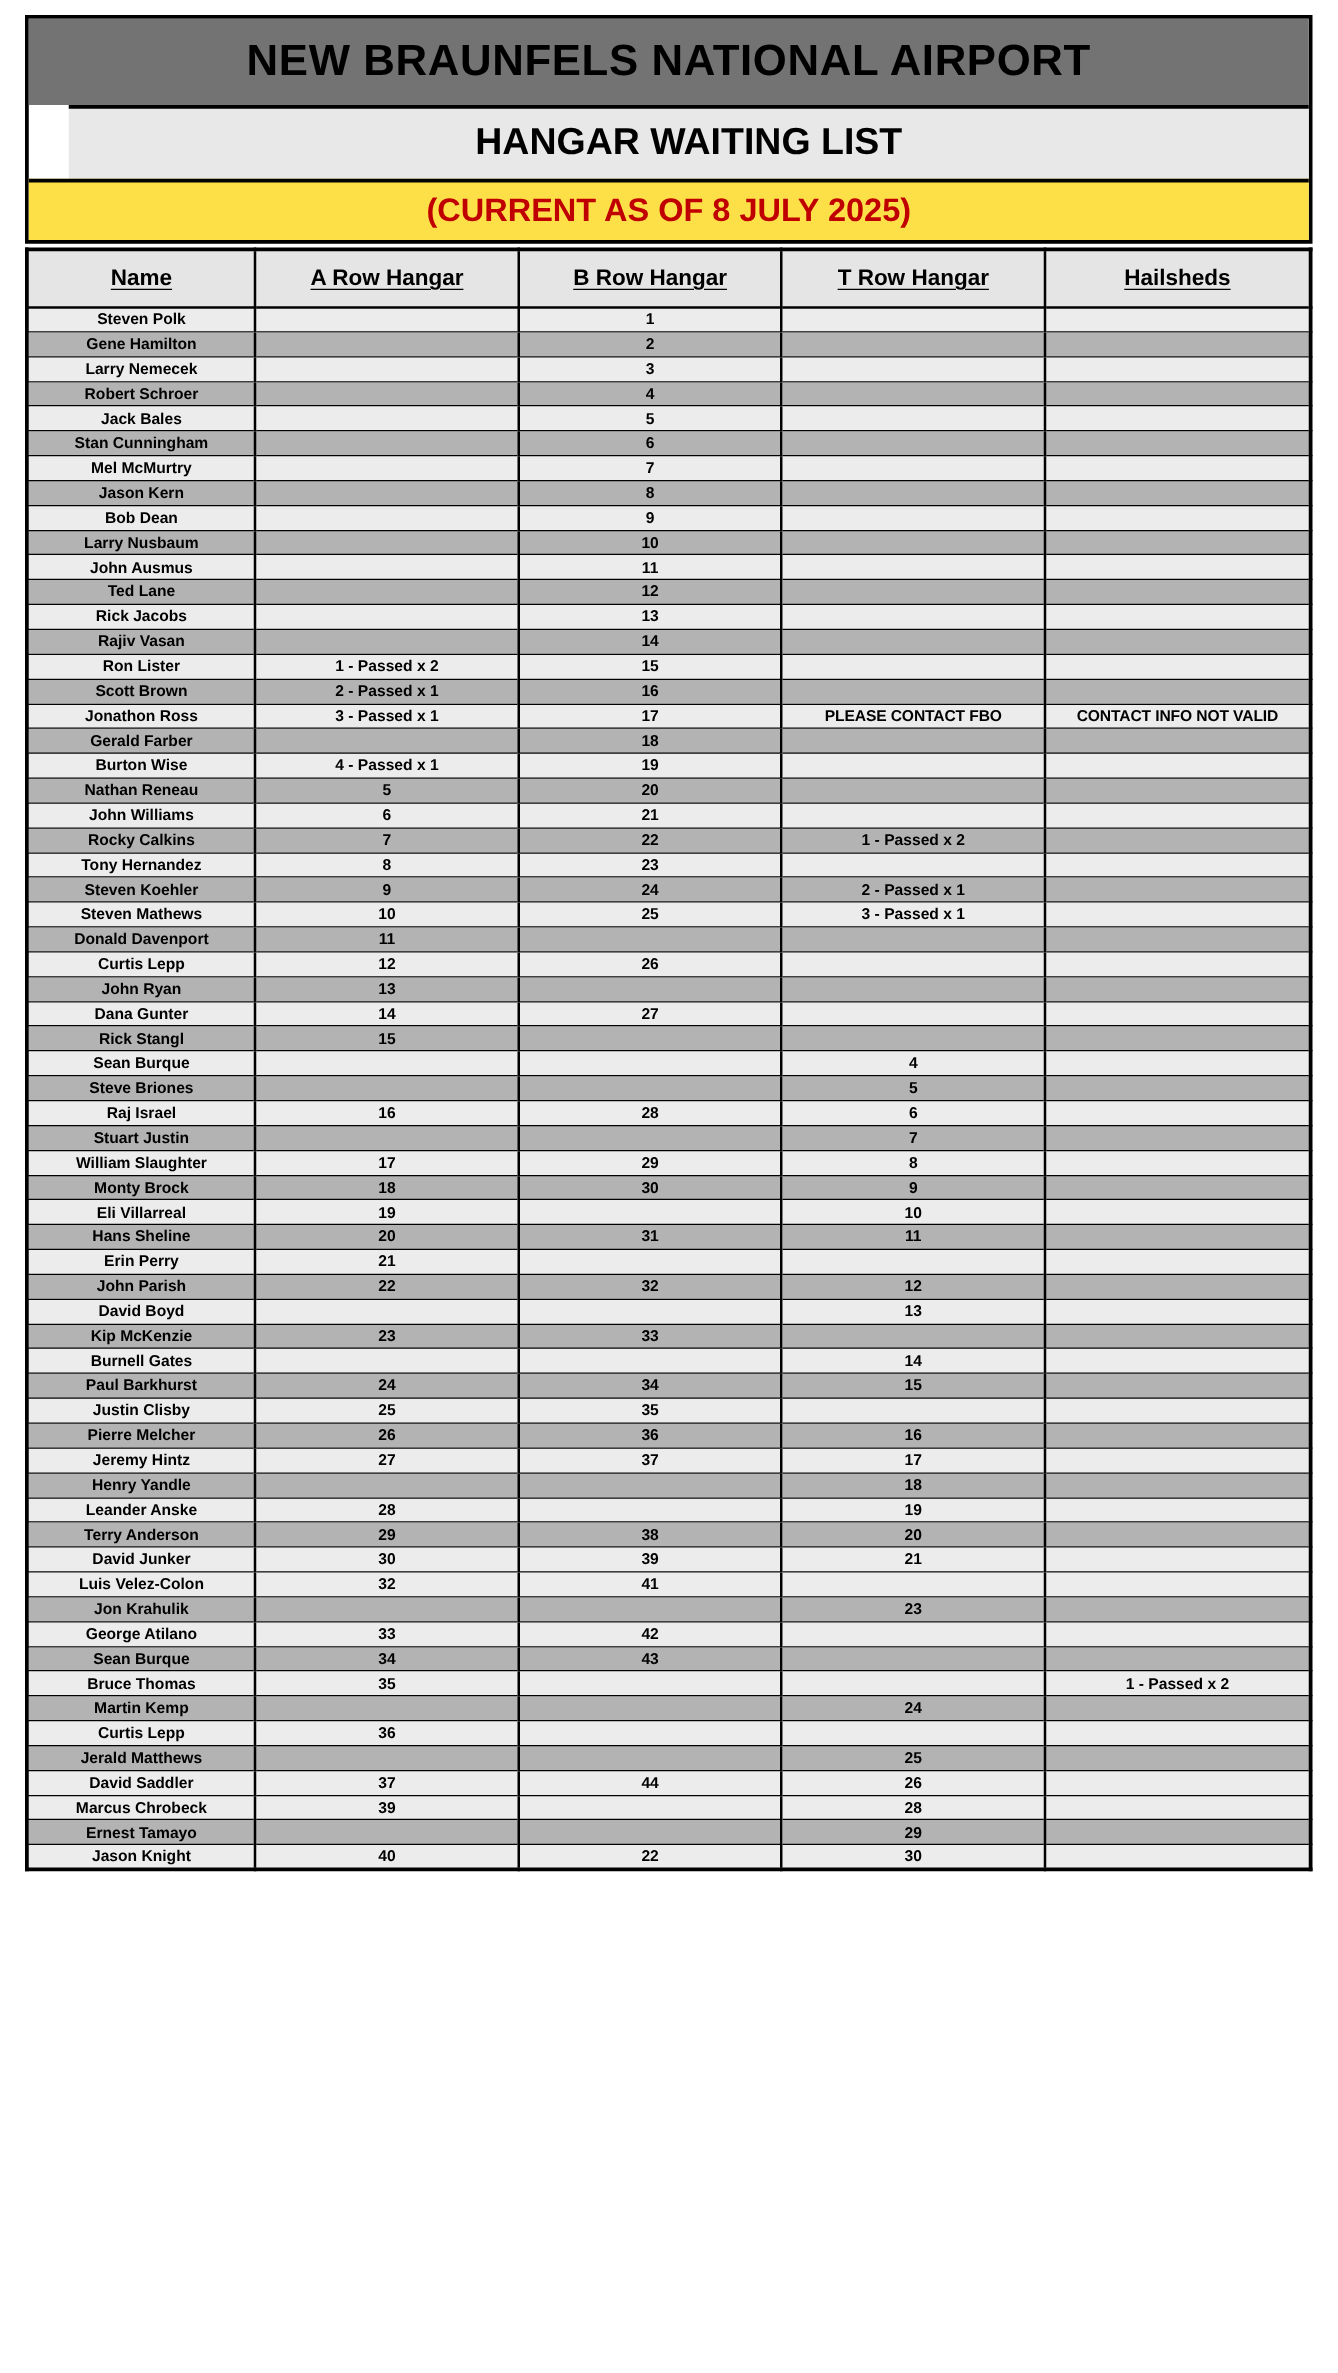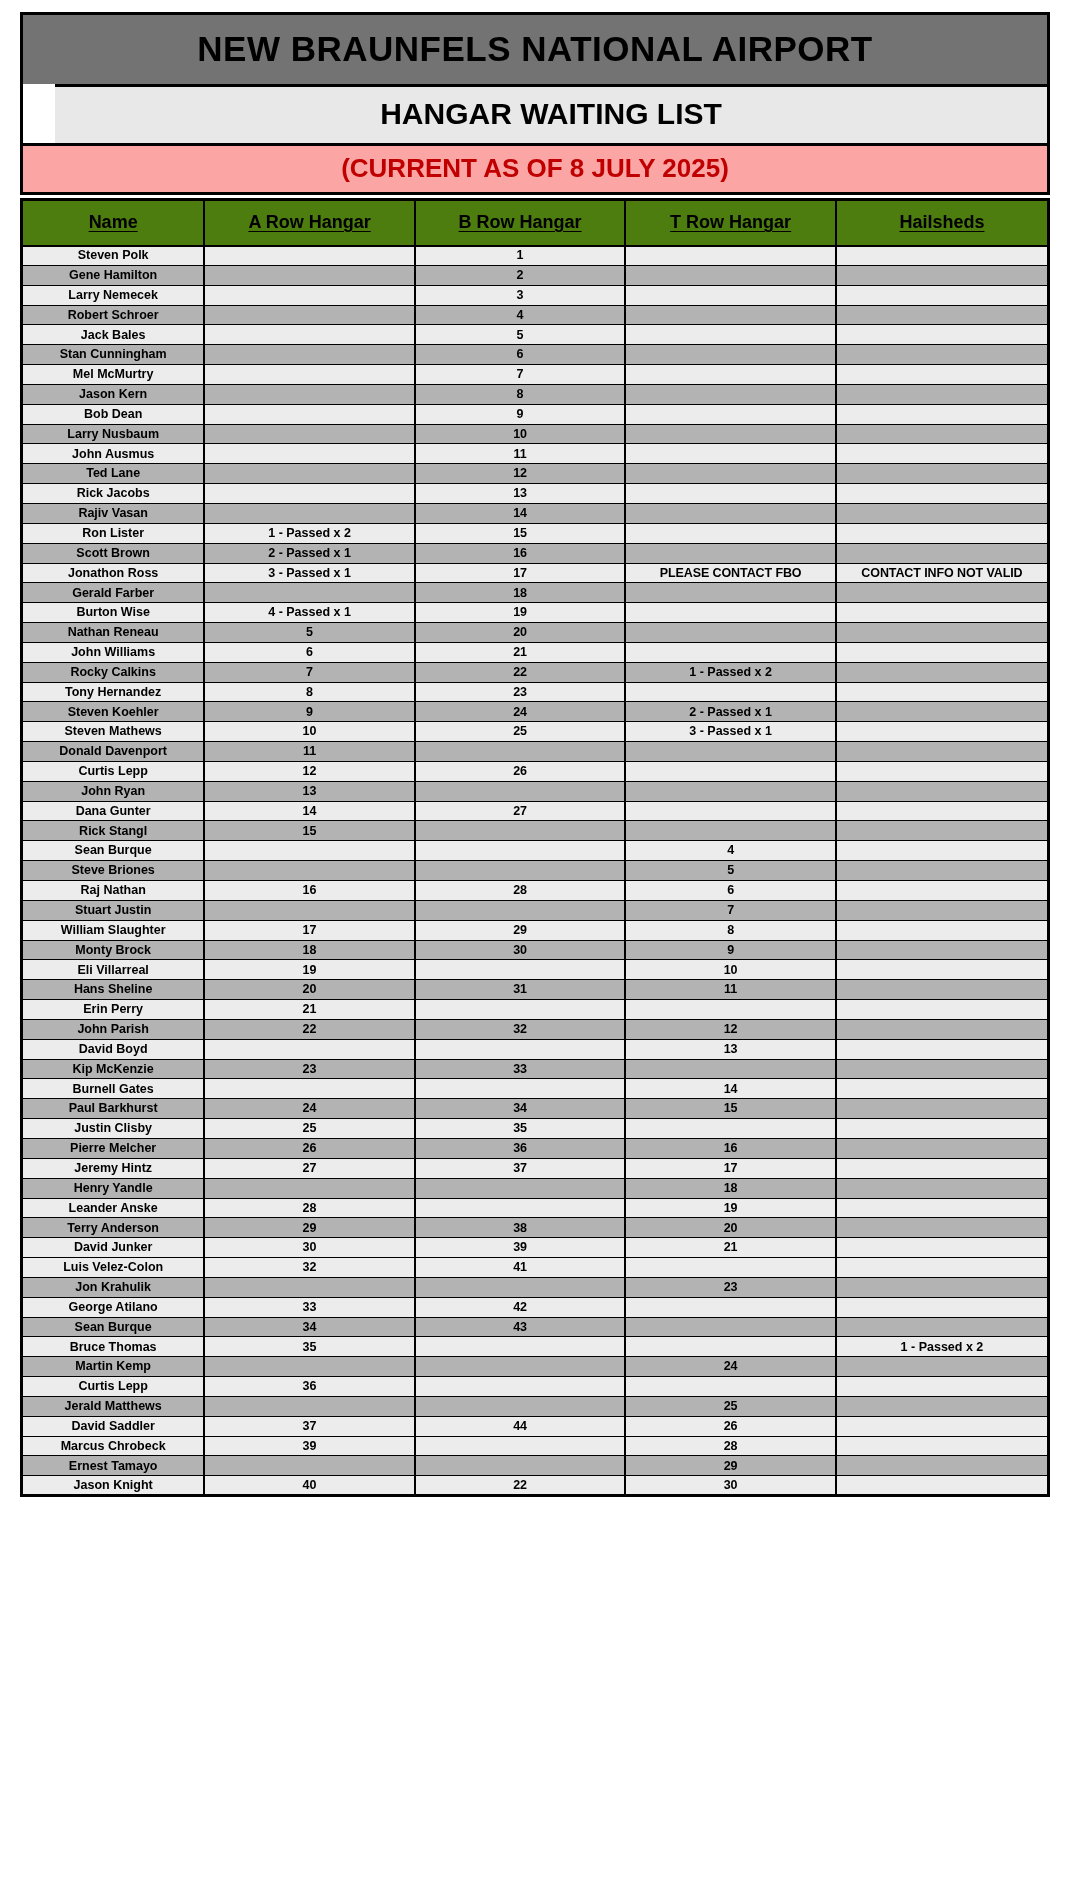--- a/index.html
+++ b/index.html
@@ -34,41 +34,41 @@
   .banner-sub {
     background: #e8e8e8;
     color: #000000;
     font-size: 30px;
     font-weight: bold;
     padding: 12px 0 14px 0;
     border-top: 3px solid #000000;
     margin-left: 32px;
   }
   .banner-date {
-    background: #fca5a5;
+    background: #fde047;
     color: #c00000;
     font-size: 26px;
     font-weight: bold;
     padding: 9px 0 11px 0;
     border-top: 3px solid #000000;
   }
   table.hwl {
     width: 100%;
     border-collapse: collapse;
     table-layout: fixed;
     margin-top: 3px;
     border: 3px solid #000000;
   }
   table.hwl col.c-name   { width: 17.8%; }
   table.hwl col.c-a      { width: 20.5%; }
   table.hwl col.c-b      { width: 20.5%; }
   table.hwl col.c-t      { width: 20.5%; }
   table.hwl col.c-h      { width: 20.7%; }
   table.hwl th {
-    background: #4d7c0f;
+    background: #e5e5e5;
     color: #000000;
     font-size: 18px;
     font-weight: bold;
     height: 46px;
     vertical-align: middle;
     border: 2px solid #000000;
     text-align: center;
   }
   table.hwl th span.u {
     text-decoration: underline;
@@ -341,21 +341,21 @@
           <td></td>
         </tr>
         <tr class="even">
           <td>Steve Briones</td>
           <td></td>
           <td></td>
           <td>5</td>
           <td></td>
         </tr>
         <tr class="odd">
-          <td>Raj Nathan</td>
+          <td>Raj Israel</td>
           <td>16</td>
           <td>28</td>
           <td>6</td>
           <td></td>
         </tr>
         <tr class="even">
           <td>Stuart Justin</td>
           <td></td>
           <td></td>
           <td>7</td>

